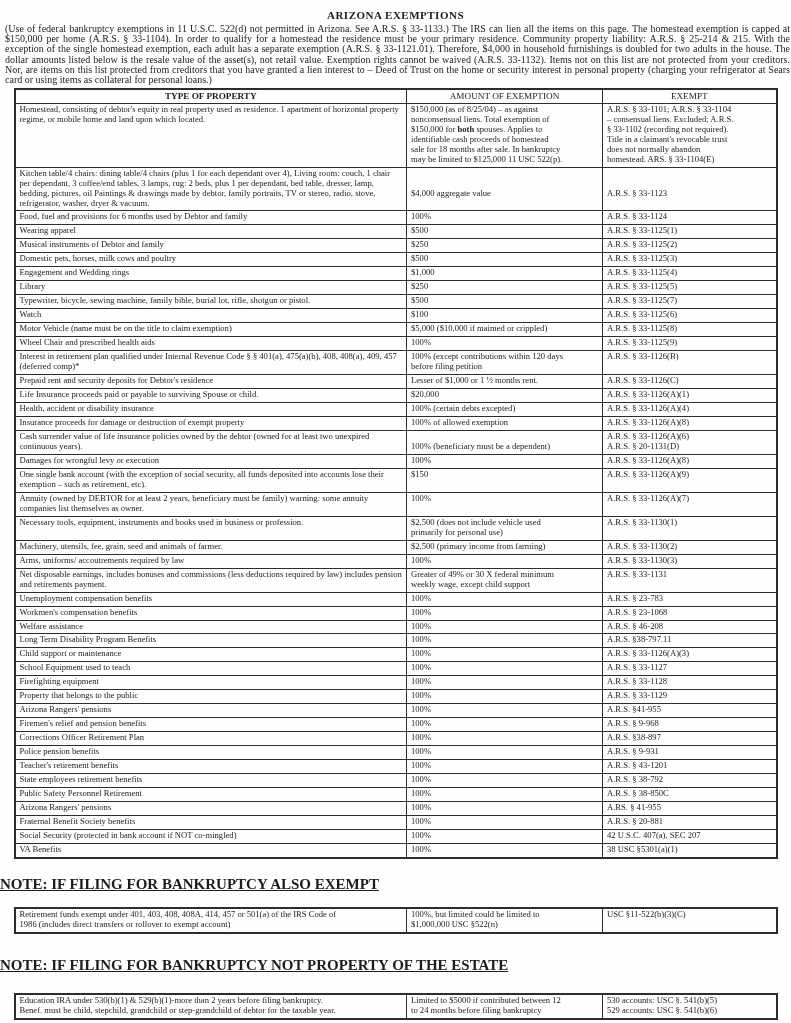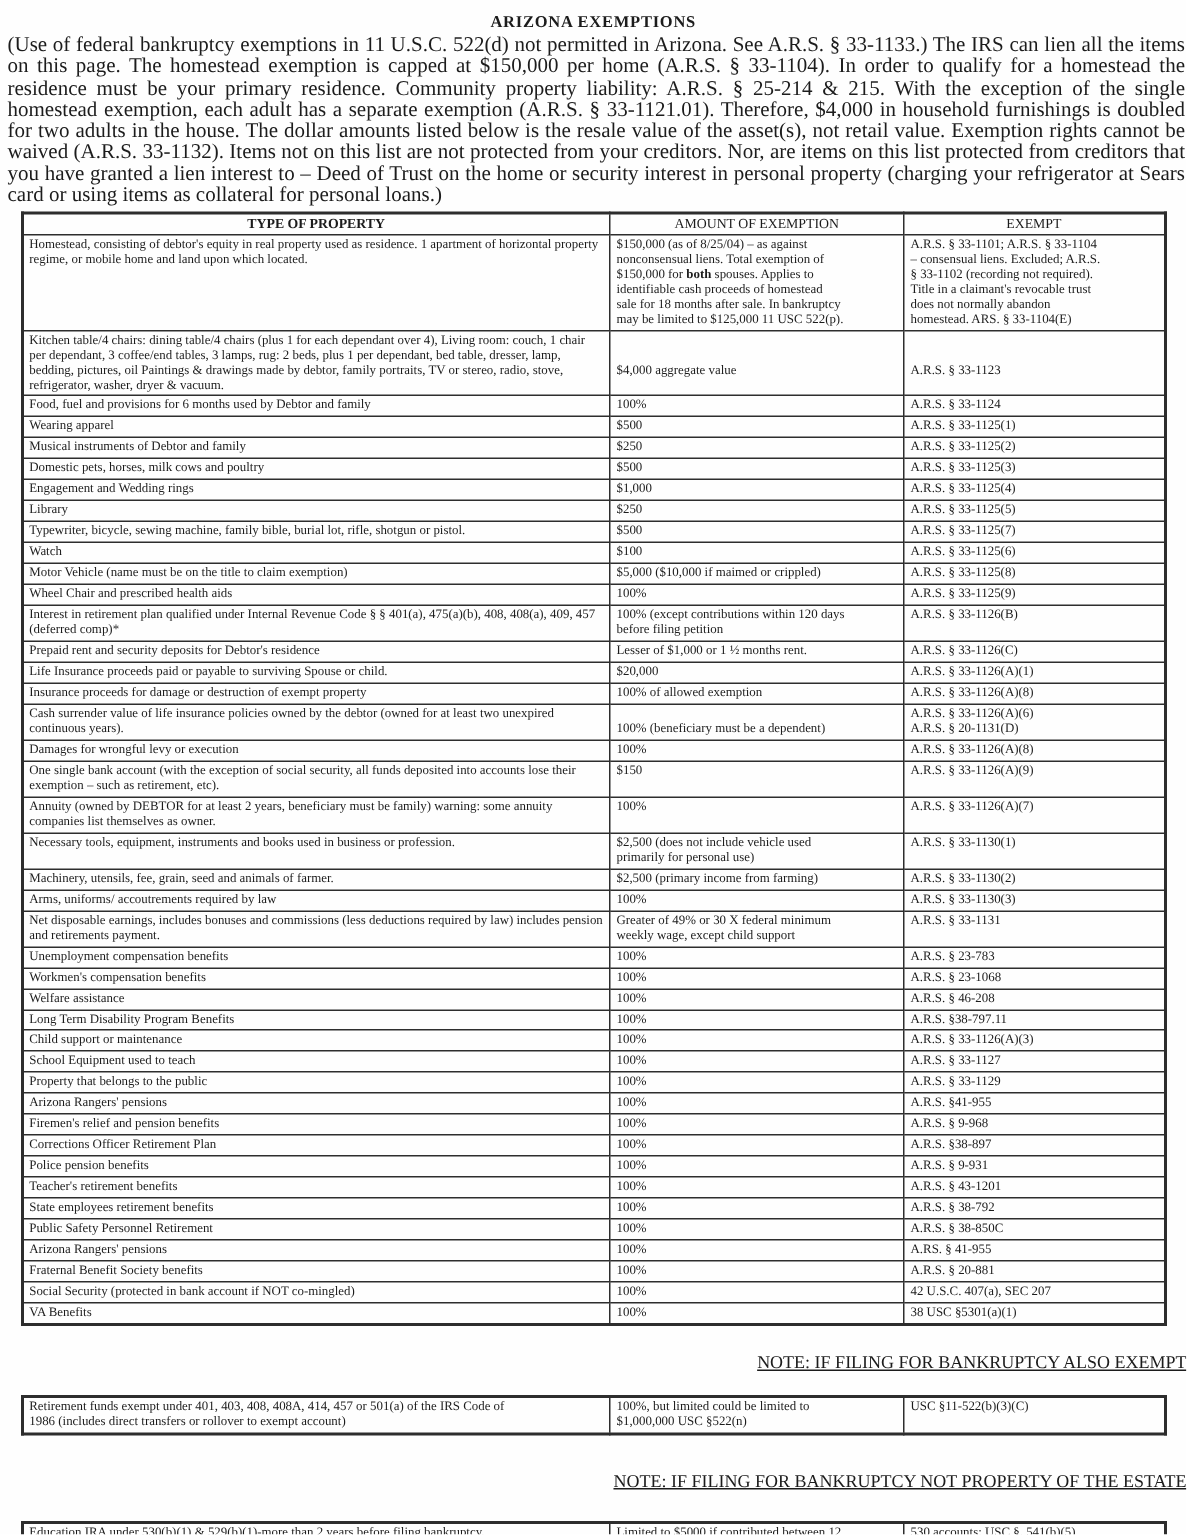--- a/index.html
+++ b/index.html
@@ -11,21 +11,21 @@
     background: #fefefe;
     padding-top: 9px;
     overflow: hidden;
   }
   .doc-title {
     font-size: 11px; font-weight: bold;
     text-align: center; margin: 0 0 3px 0;
     letter-spacing: 0.5px;
   }
   .intro {
-    font-size: 14px; line-height: 1.02;
+    font-size: 10px; line-height: 1.02;
     text-align: justify;
     margin: 0 1px 3px 5px;
   }
   table.exempt {
     width: 762px; margin: 0 auto;
     border-collapse: collapse; table-layout: fixed;
     border: 2px solid #2d2d2d;
   }
   table.exempt col.c1 { width: 392px; }
   table.exempt col.c2 { width: 196px; }
@@ -37,23 +37,23 @@
     vertical-align: top;
     overflow: hidden;
   }
   table.exempt td { white-space: pre-line; word-wrap: break-word; }
   table.exempt th {
     text-align: center; font-size: 9.2px; padding: 1px 2px;
   }
   th.hdr-property { font-weight: bold; }
   th.hdr-amount, th.hdr-statute { font-weight: normal; }
   .note-heading {
-    text-align: right; font-weight: normal;
+    text-align: left; font-weight: bold;
     text-decoration: underline;
-    font-size: 12px;
+    font-size: 15px;
     margin: 17px 0 14px 0;
   }
   .note-heading.second { margin: 23px 0 19px 0; }
 </style>
 </head>
 <body>
 
 <div class="page">
 
   <h1 class="doc-title">ARIZONA EXEMPTIONS</h1>
@@ -158,20 +158,25 @@
           <td>Prepaid rent and security deposits for Debtor's residence</td>
           <td>Lesser of $1,000 or 1 ½ months rent.</td>
           <td>A.R.S. § 33-1126(C)</td>
         </tr>
         <tr>
           <td>Life Insurance proceeds paid or payable to surviving Spouse or child.</td>
           <td>$20,000</td>
           <td>A.R.S. § 33-1126(A)(1)</td>
         </tr>
         <tr>
+          <td>Health, accident or disability insurance</td>
+          <td>100% (certain debts excepted)</td>
+          <td>A.R.S. § 33-1126(A)(4)</td>
+        </tr>
+        <tr>
           <td>Insurance proceeds for damage or destruction of exempt property</td>
           <td>100% of allowed exemption</td>
           <td>A.R.S. § 33-1126(A)(8)</td>
         </tr>
         <tr>
           <td>Cash surrender value of life insurance policies owned by the debtor (owned for at least two unexpired continuous years).</td>
           <td>
 100% (beneficiary must be a dependent)</td>
           <td>A.R.S. § 33-1126(A)(6)
 A.R.S. § 20-1131(D)</td>
@@ -235,20 +240,25 @@
         </tr>
         <tr>
           <td>Child support or maintenance</td>
           <td>100%</td>
           <td>A.R.S. § 33-1126(A)(3)</td>
         </tr>
         <tr>
           <td>School Equipment used to teach</td>
           <td>100%</td>
           <td>A.R.S. § 33-1127</td>
+        </tr>
+        <tr>
+          <td>Firefighting equipment</td>
+          <td>100%</td>
+          <td>A.R.S. § 33-1128</td>
         </tr>
         <tr>
           <td>Property that belongs to the public</td>
           <td>100%</td>
           <td>A.R.S. § 33-1129</td>
         </tr>
         <tr>
           <td>Arizona Rangers' pensions</td>
           <td>100%</td>
           <td>A.R.S. §41-955</td>

